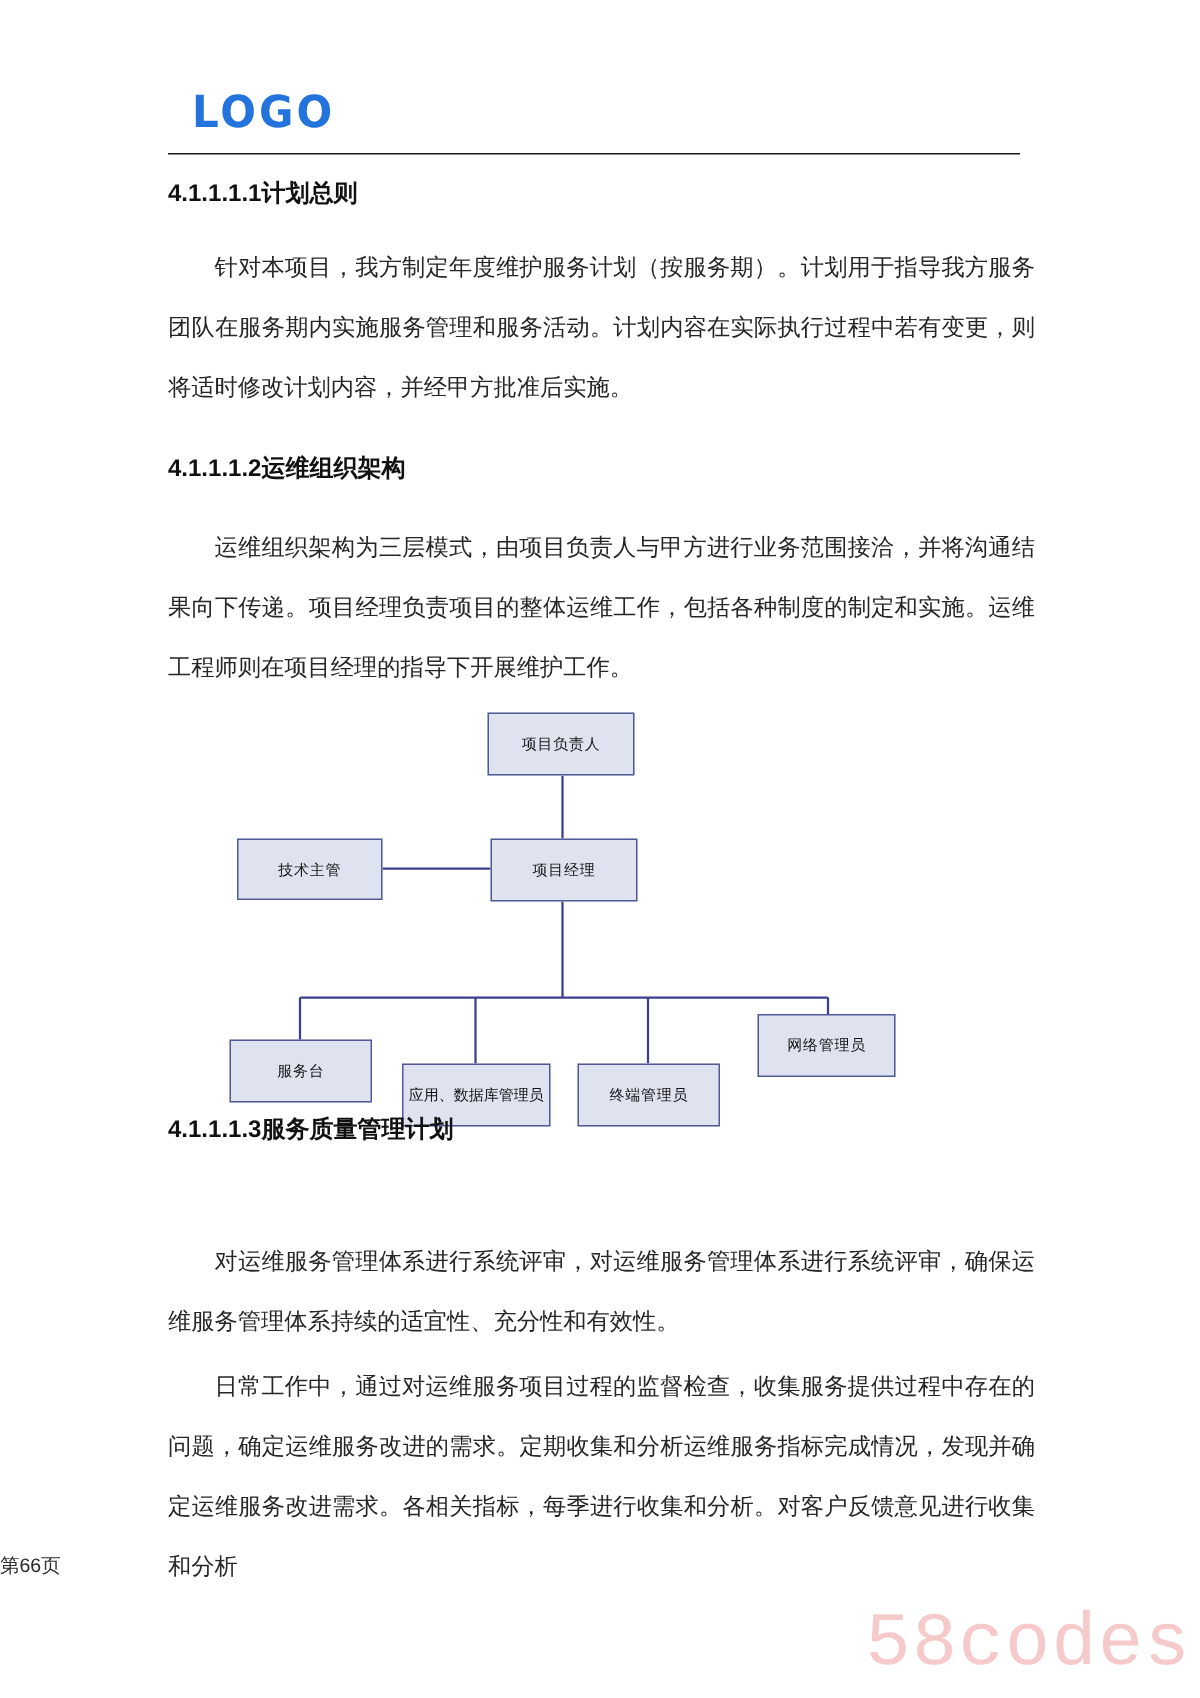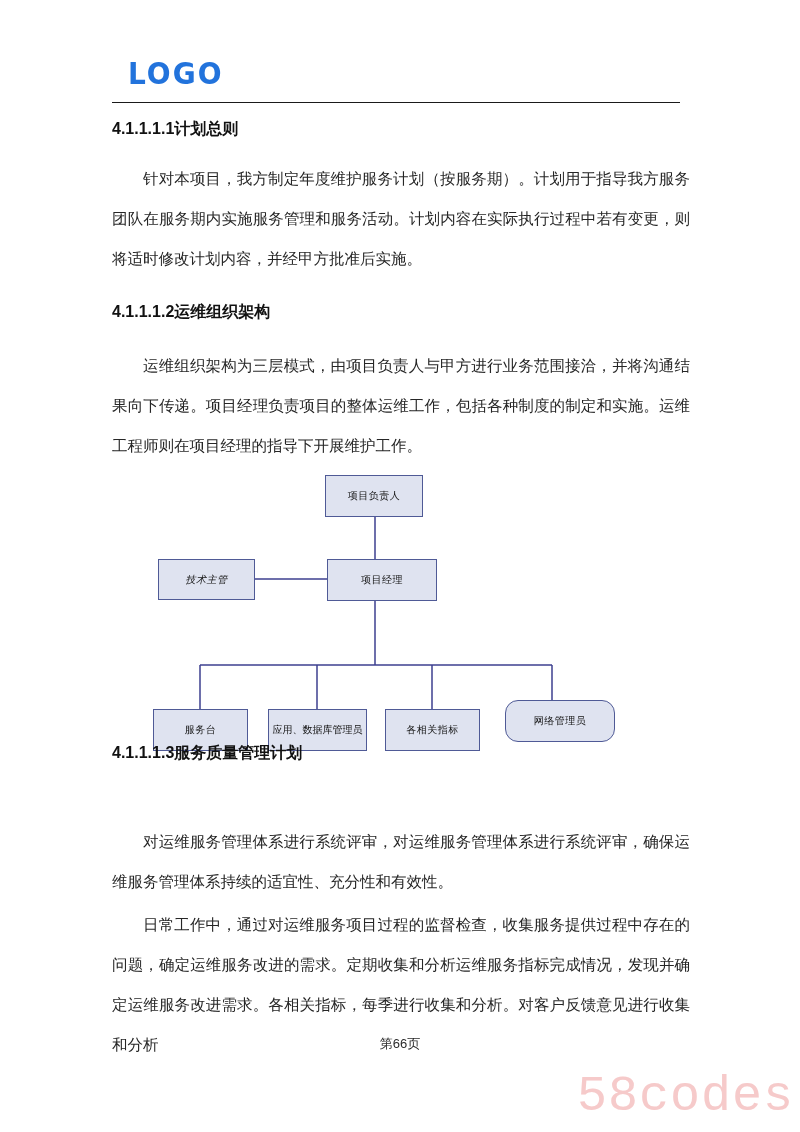--- a/index.html
+++ b/index.html
@@ -38,42 +38,42 @@
   #h1{top:119px;}
   #h2{top:302px;}
   #h3{top:743px;}
   .para{
     position:absolute;left:112px;width:578px;
     font-size:15.5px;line-height:40px;
     text-align:justify;text-indent:2em;
     color:var(--text-color);
   }
   #p1{top:159px;}
-  #p2{top:346px;}
+  #p2{top:346px;font-family:Liberation Mono, monospace;}
   #p3{top:822px;}
   #p4{top:905px;}
   
   .chart-lines{position:absolute;left:140px;top:465px;width:480px;height:300px;}
   .chart-lines line{stroke:var(--line-color);stroke-width:1.5;}
   .node{
     position:absolute;display:flex;align-items:center;justify-content:center;
     background:var(--box-fill);border:1px solid var(--box-border);
     font-size:10px;letter-spacing:0.5px;color:#141414;
     white-space:nowrap;
   }
   #node-leader{left:325px;top:475px;width:98px;height:42px;}
-  #node-tech{left:158px;top:559px;width:97px;height:41px;font-style:italic;}
-  #node-pm{left:327px;top:559px;width:110px;height:42px;}
-  #node-desk{left:153px;top:709px;width:95px;height:42px;}
+  #node-tech{left:158px;top:559px;width:97px;height:41px;}
+  #node-pm{left:327px;top:559px;width:98px;height:42px;}
+  #node-desk{left:153px;top:693px;width:95px;height:42px;}
   #node-appdb{left:268px;top:709px;width:99px;height:42px;letter-spacing:0;}
   #node-terminal{left:385px;top:709px;width:95px;height:42px;}
-  #node-network{left:505px;top:700px;width:110px;height:42px;border-radius:13px;}
+  #node-network{left:505px;top:676px;width:92px;height:42px;}
   .footer{
     position:absolute;left:0;top:1035px;width:800px;
-    text-align:center;font-size:13px;color:#2b2b2b;
+    font-size:13px;color:#2b2b2b;
   }
   .watermark{
     position:absolute;right:6px;top:1068px;
     font-family:Liberation Mono, monospace;
     font-size:50px;color:var(--watermark-pink);
     letter-spacing:1px;
   }
 </style>
 </head>
 <body>
@@ -99,21 +99,21 @@
   <line x1="60" y1="200" x2="60" y2="244"></line>
   <line x1="177" y1="200" x2="177" y2="244"></line>
   <line x1="292" y1="200" x2="292" y2="244"></line>
   <line x1="412" y1="200" x2="412" y2="243"></line>
 </svg>
 <div class="node" id="node-leader">项目负责人</div>
 <div class="node" id="node-tech">技术主管</div>
 <div class="node" id="node-pm">项目经理</div>
 <div class="node" id="node-desk">服务台</div>
 <div class="node" id="node-appdb">应用、数据库管理员</div>
-<div class="node" id="node-terminal">各相关指标</div>
+<div class="node" id="node-terminal">终端管理员</div>
 <div class="node" id="node-network">网络管理员</div>
 
 <div class="heading" id="h3">
   <span class="num">4.1.1.1.3</span><span>服务质量管理计划</span>
 </div>
 <div class="para" id="p3">对运维服务管理体系进行系统评审，对运维服务管理体系进行系统评审，确保运维服务管理体系持续的适宜性、充分性和有效性。</div>
 <div class="para" id="p4">日常工作中，通过对运维服务项目过程的监督检查，收集服务提供过程中存在的问题，确定运维服务改进的需求。定期收集和分析运维服务指标完成情况，发现并确定运维服务改进需求。各相关指标，每季进行收集和分析。对客户反馈意见进行收集和分析</div>
 
 <div class="footer">第66页</div>
 

